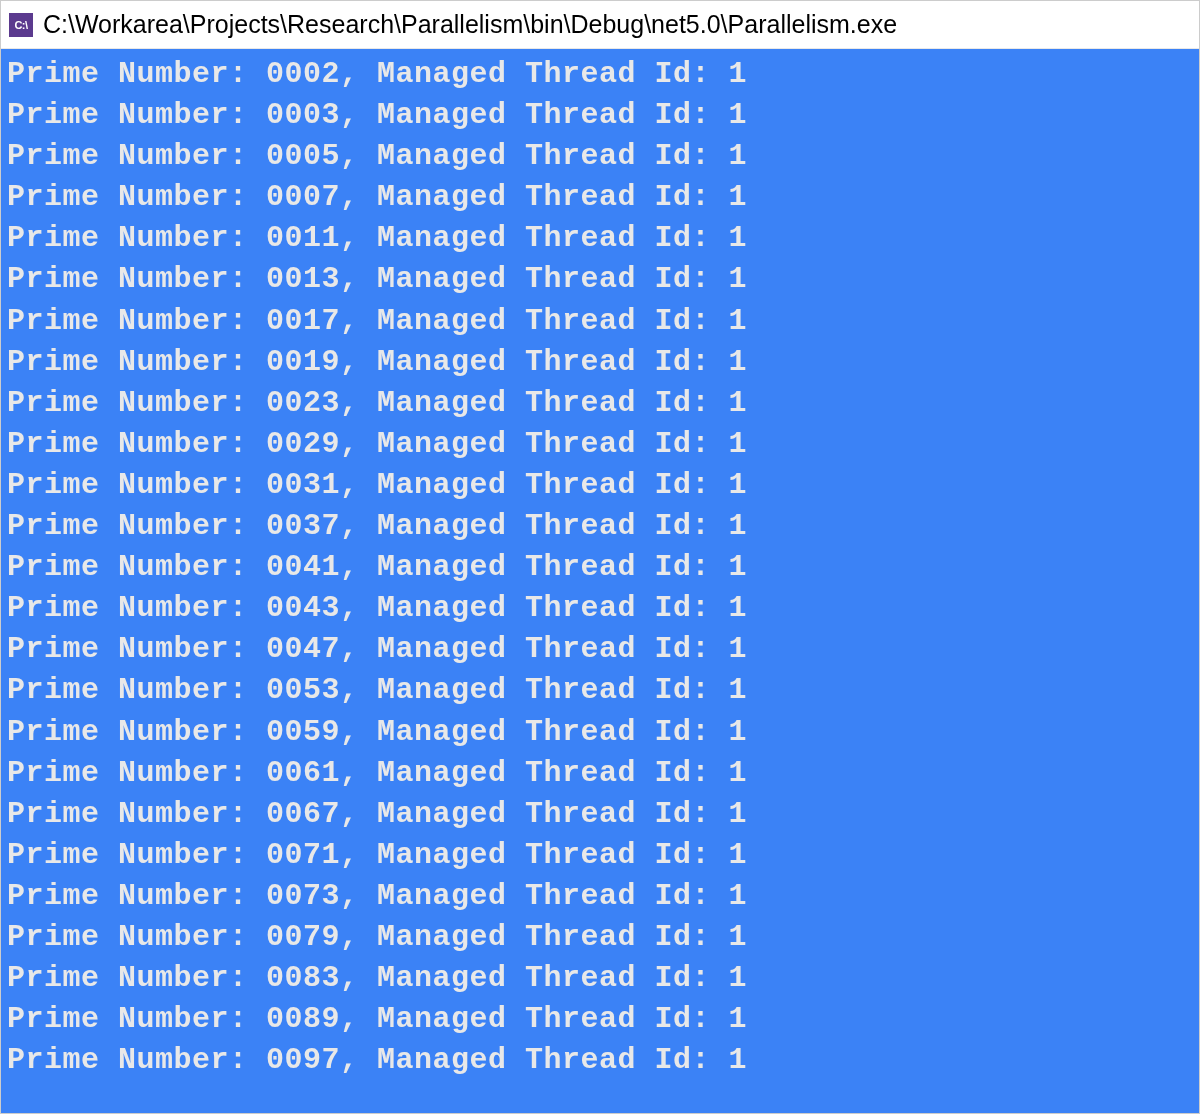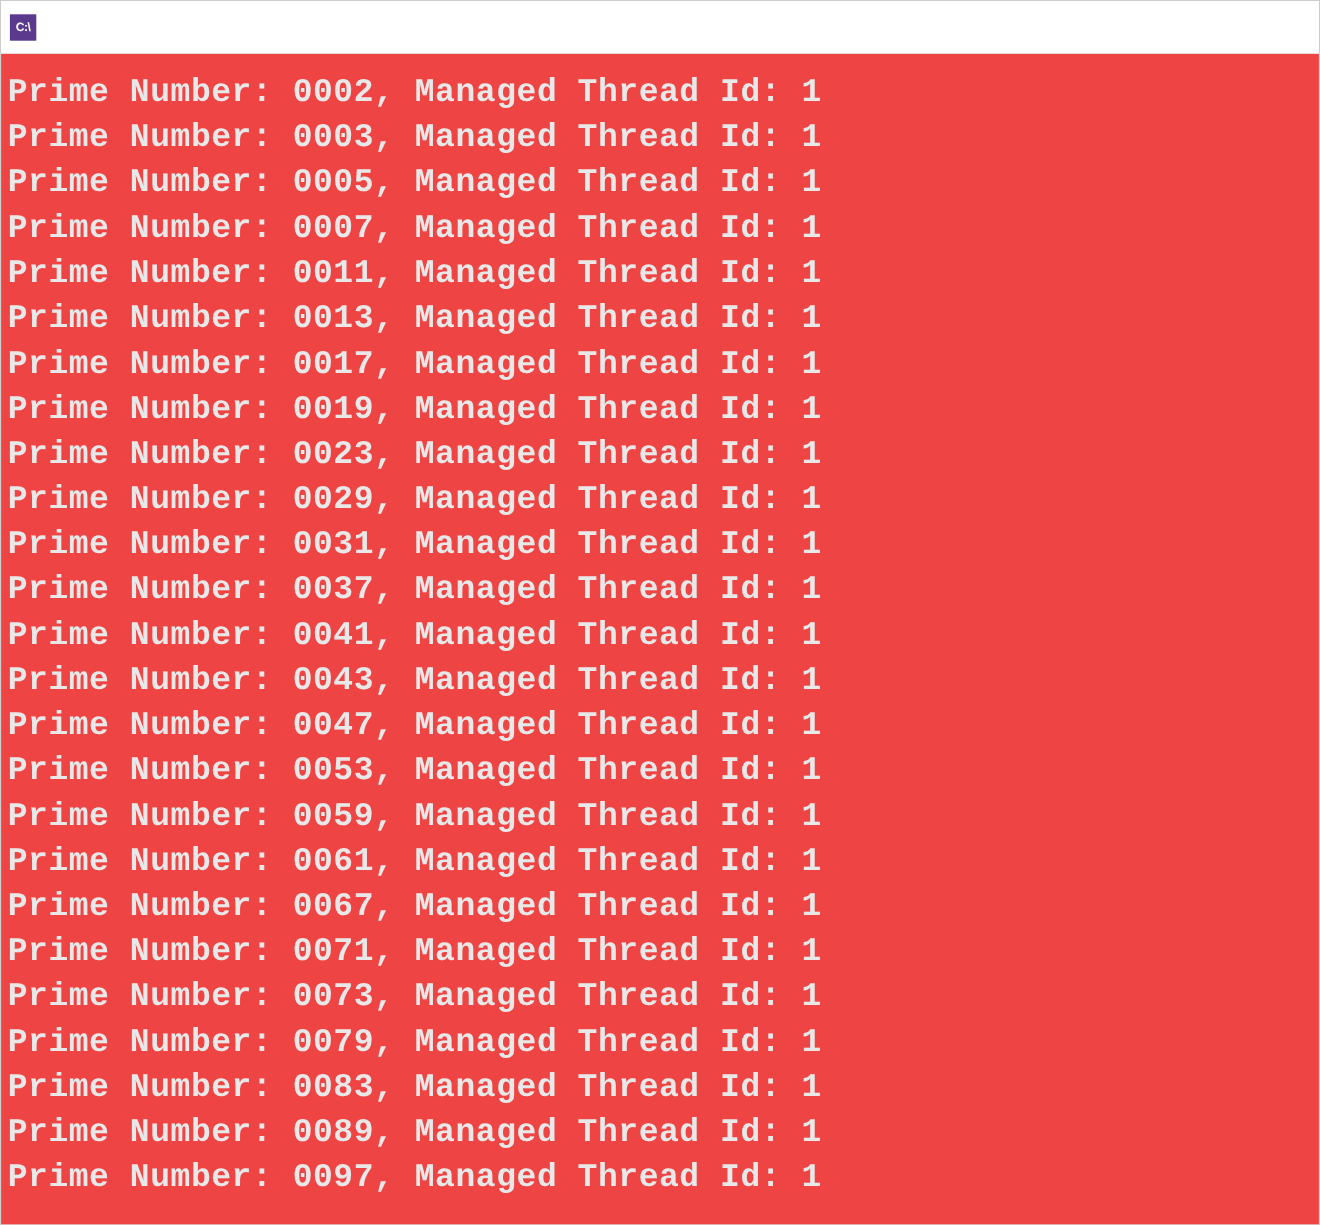--- a/index.html
+++ b/index.html
@@ -44,36 +44,37 @@
       font-family: 'Segoe UI', sans-serif;
     }
     .title-text {
       font-size: 25px;
       color: #000;
       white-space: nowrap;
       overflow: hidden;
     }
     .console-body {
       flex: 1;
-      background: #ef4444;
+      background: #3b82f6;
       color: #e8e8e8;
       font-family: 'Consolas', 'Courier New', monospace;
       font-size: 30px;
       font-weight: bold;
       line-height: 1.37;
-      padding: 16px 6px;
+      padding: 5px 6px;
       white-space: pre;
       overflow: hidden;
       letter-spacing: 0.5px;
     }
     .console-line {
       display: block;
     }
   </style>
 </head>
 <body>
 
 <div class="window">
   <div class="title-bar">
     <div class="app-icon">C:\</div>
+    <div class="title-text">C:\Workarea\Projects\Research\Parallelism\bin\Debug\net5.0\Parallelism.exe</div>
   </div>
   <div class="console-body" id="console-body"><span class="console-line">Prime Number: 0002, Managed Thread Id: 1</span><span class="console-line">Prime Number: 0003, Managed Thread Id: 1</span><span class="console-line">Prime Number: 0005, Managed Thread Id: 1</span><span class="console-line">Prime Number: 0007, Managed Thread Id: 1</span><span class="console-line">Prime Number: 0011, Managed Thread Id: 1</span><span class="console-line">Prime Number: 0013, Managed Thread Id: 1</span><span class="console-line">Prime Number: 0017, Managed Thread Id: 1</span><span class="console-line">Prime Number: 0019, Managed Thread Id: 1</span><span class="console-line">Prime Number: 0023, Managed Thread Id: 1</span><span class="console-line">Prime Number: 0029, Managed Thread Id: 1</span><span class="console-line">Prime Number: 0031, Managed Thread Id: 1</span><span class="console-line">Prime Number: 0037, Managed Thread Id: 1</span><span class="console-line">Prime Number: 0041, Managed Thread Id: 1</span><span class="console-line">Prime Number: 0043, Managed Thread Id: 1</span><span class="console-line">Prime Number: 0047, Managed Thread Id: 1</span><span class="console-line">Prime Number: 0053, Managed Thread Id: 1</span><span class="console-line">Prime Number: 0059, Managed Thread Id: 1</span><span class="console-line">Prime Number: 0061, Managed Thread Id: 1</span><span class="console-line">Prime Number: 0067, Managed Thread Id: 1</span><span class="console-line">Prime Number: 0071, Managed Thread Id: 1</span><span class="console-line">Prime Number: 0073, Managed Thread Id: 1</span><span class="console-line">Prime Number: 0079, Managed Thread Id: 1</span><span class="console-line">Prime Number: 0083, Managed Thread Id: 1</span><span class="console-line">Prime Number: 0089, Managed Thread Id: 1</span><span class="console-line">Prime Number: 0097, Managed Thread Id: 1</span></div>
 </div>
 
 </body></html>

